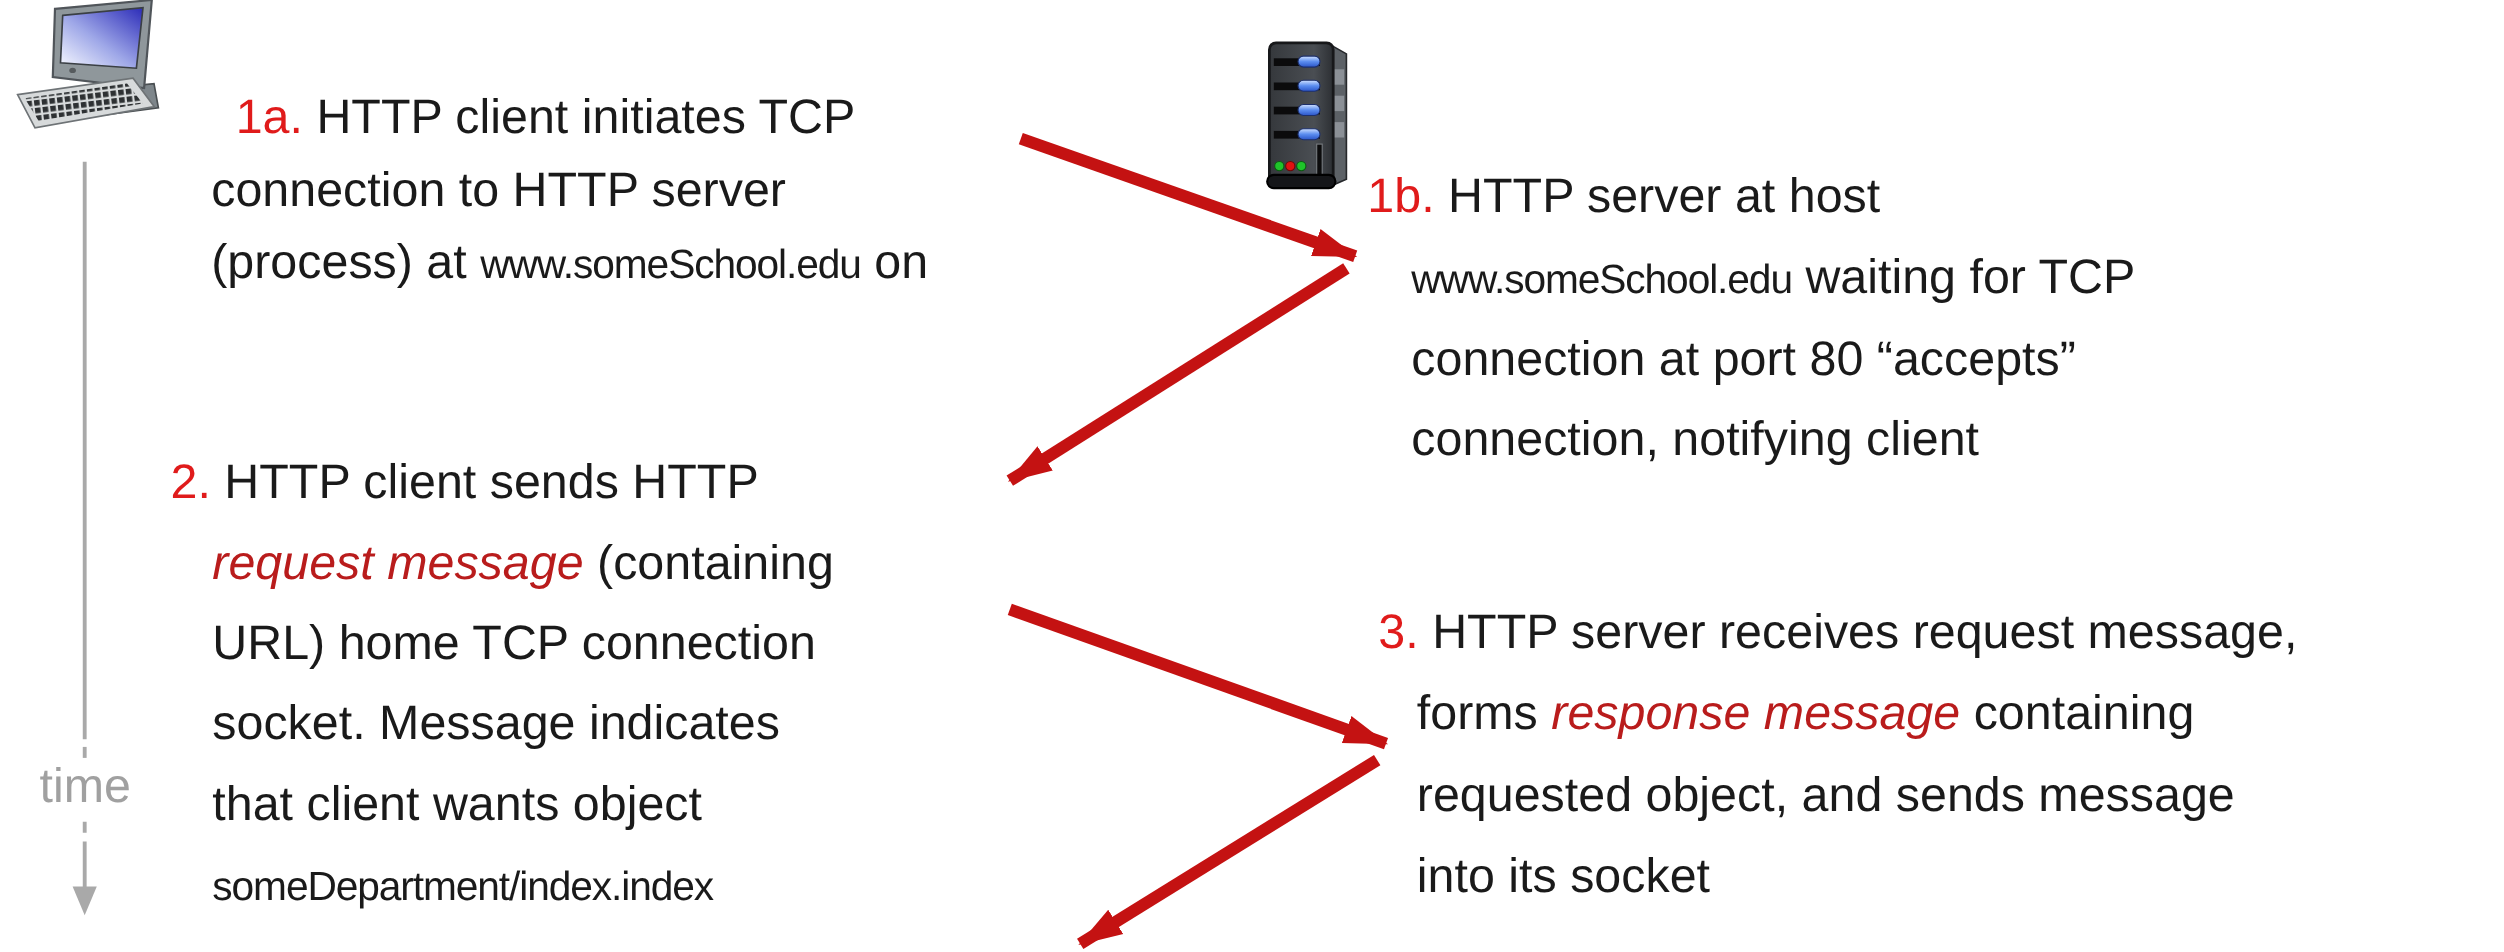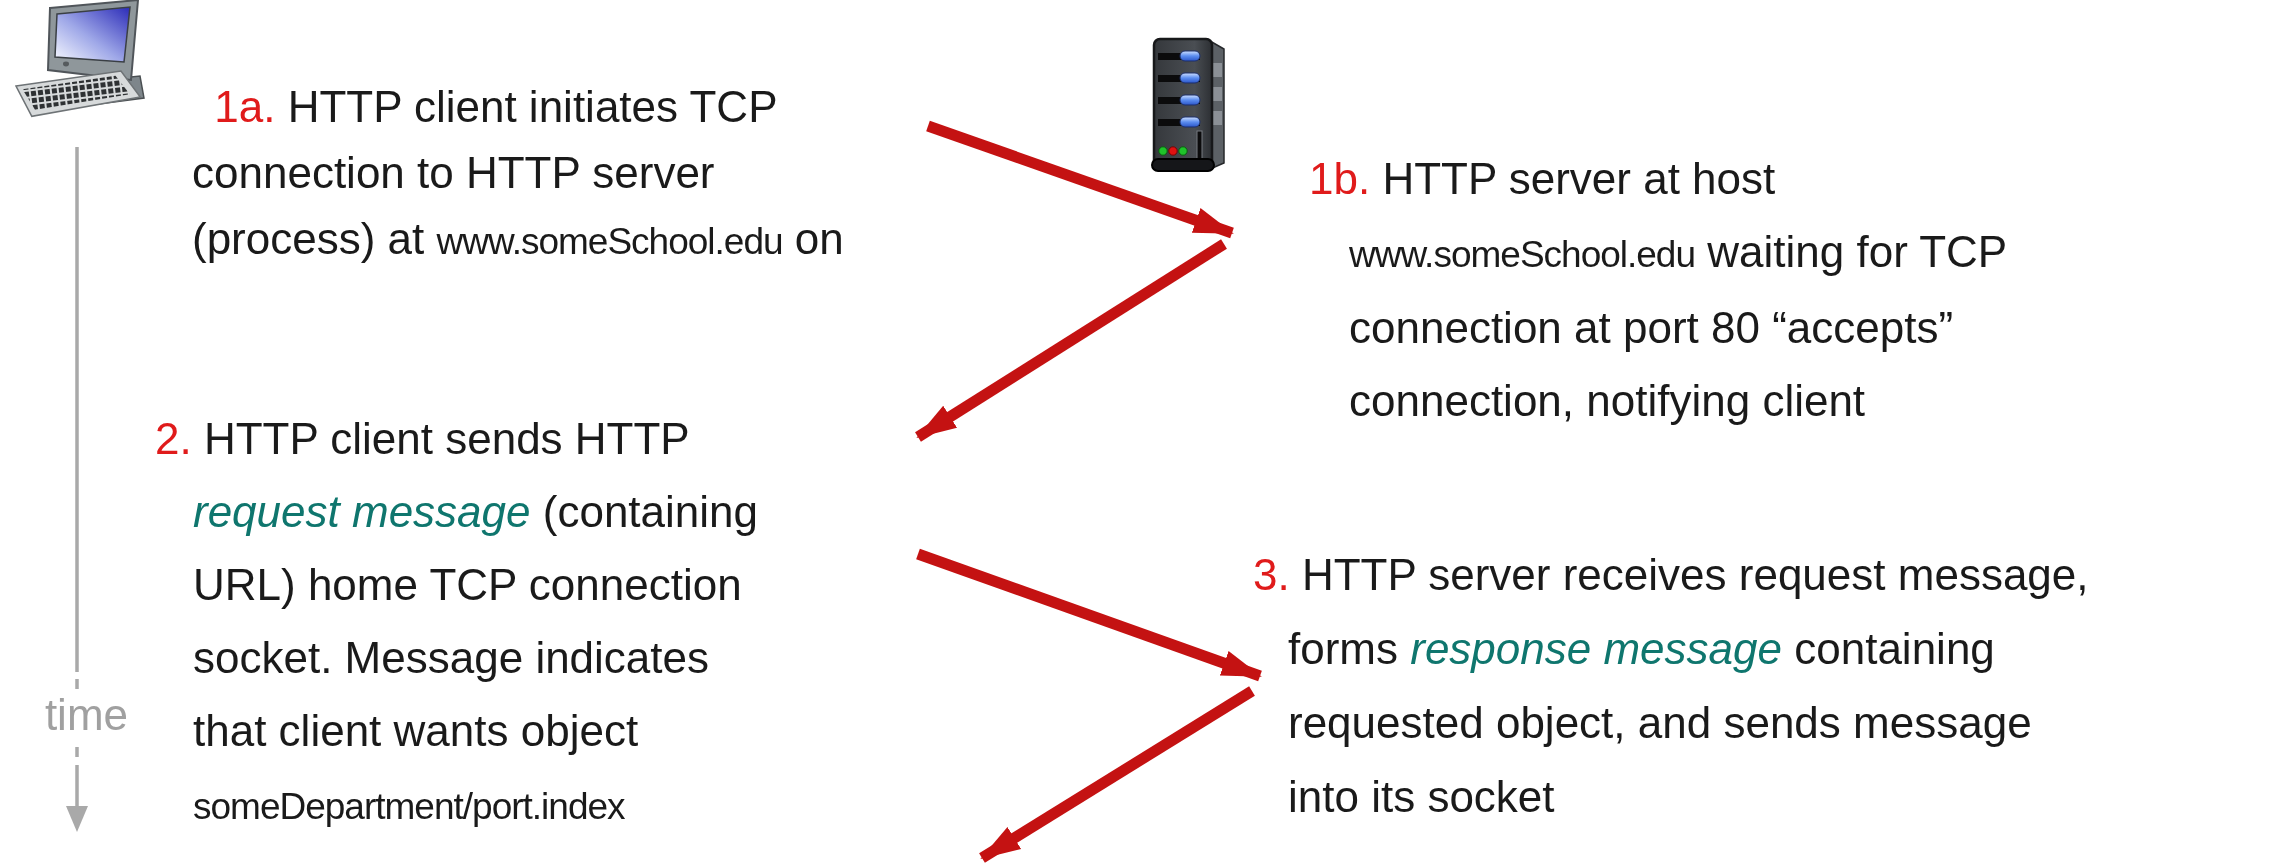--- a/index.html
+++ b/index.html
@@ -4,30 +4,30 @@
 <style>
   html,body{margin:0;padding:0;background:#ffffff;}
   body{font-family:"Liberation Sans", sans-serif;}
   #canvas{position:relative;width:2276px;height:865px;background:#ffffff;overflow:hidden;}
   #arrows{position:absolute;left:0;top:0;width:2276px;height:865px;}
   .iconsvg{position:absolute;}
   .blk{position:absolute;font-size:44px;color:#1a1a1a;white-space:nowrap;}
   .blk .line{display:block;}
   #b1a{left:192px;top:74px;line-height:66px;}
   #b1a .first{margin-left:-44px;text-align:center;}
-  #b1b{left:1349px;top:142px;line-height:73px;}
+  #b1b{left:1283px;top:142px;line-height:73px;}
   #b1b .first{margin-left:-40px;}
   #b2{left:193px;top:402px;line-height:73px;}
   #b2 .first{margin-left:-38px;}
   #b3{left:1288px;top:538px;line-height:74px;}
   #b3 .first{margin-left:-35px;}
   .num{color:#e01b1b;}
   .code{font-size:37px;letter-spacing:-1px;}
-  .em{color:#0f766e;font-style:italic;}
-  #time-label{position:absolute;left:36px;top:690px;width:92px;text-align:right;
+  .em{color:#b91c1c;font-style:italic;}
+  #time-label{position:absolute;left:36px;top:690px;width:92px;text-align:left;
               font-size:44px;color:#a0a0a0;}
 </style>
 </head>
 <body>
 
 <div id="canvas">
 
   <svg id="arrows" viewBox="0 0 2276 865" xmlns="http://www.w3.org/2000/svg">
     <defs>
       <marker id="redhead" markerUnits="userSpaceOnUse" markerWidth="40" markerHeight="30" viewBox="0 0 40 30" refX="38" refY="15" orient="auto">
@@ -142,21 +142,21 @@
     <span class="line">connection, notifying client</span>
   </div>
 
   <div class="blk" id="b2">
     <span class="line first"><span class="num">2.</span>
       <span>HTTP client sends HTTP</span></span>
     <span class="line"><span class="em">request message</span><span> (containing</span></span>
     <span class="line">URL) home TCP connection</span>
     <span class="line">socket. Message indicates</span>
     <span class="line">that client wants object</span>
-    <span class="line"><span class="code">someDepartment/port.index</span></span>
+    <span class="line"><span class="code">someDepartment/index.index</span></span>
   </div>
 
   <div class="blk" id="b3">
     <span class="line first"><span class="num">3.</span>
       <span>HTTP server receives request message,</span></span>
     <span class="line"><span>forms </span><span class="em">response message</span><span> containing</span></span>
     <span class="line">requested object, and sends message</span>
     <span class="line">into its socket</span>
   </div>
 

